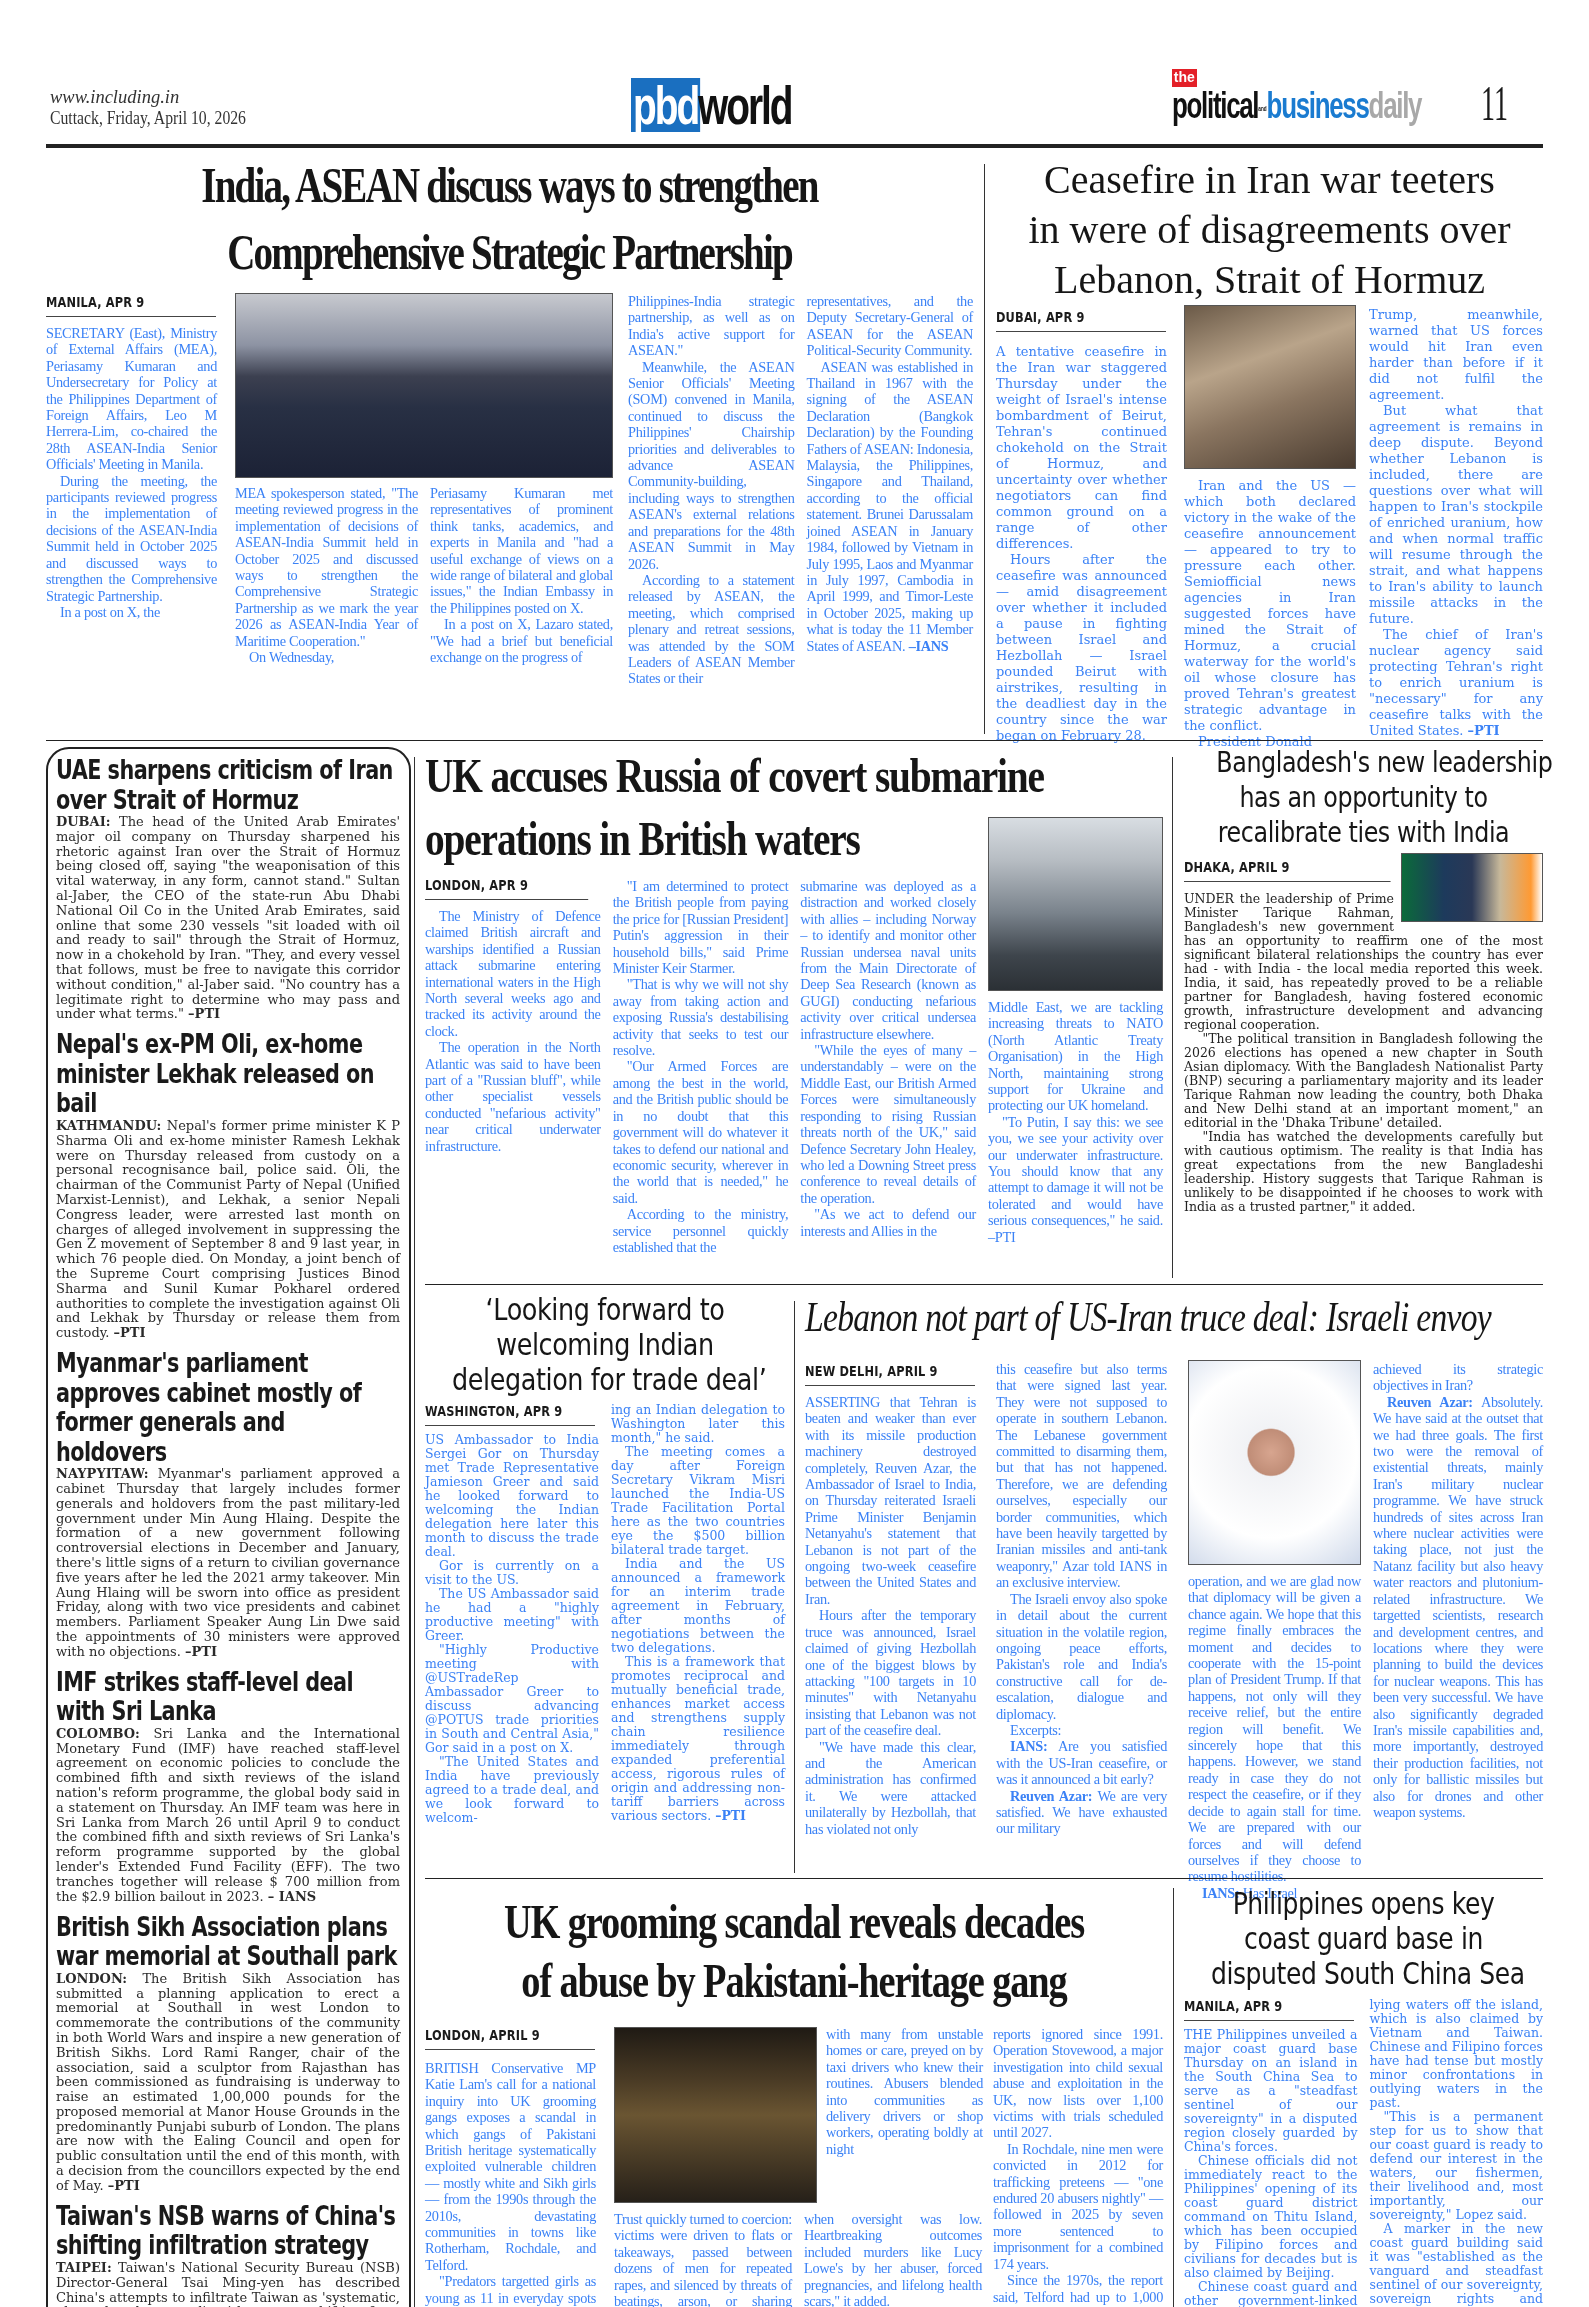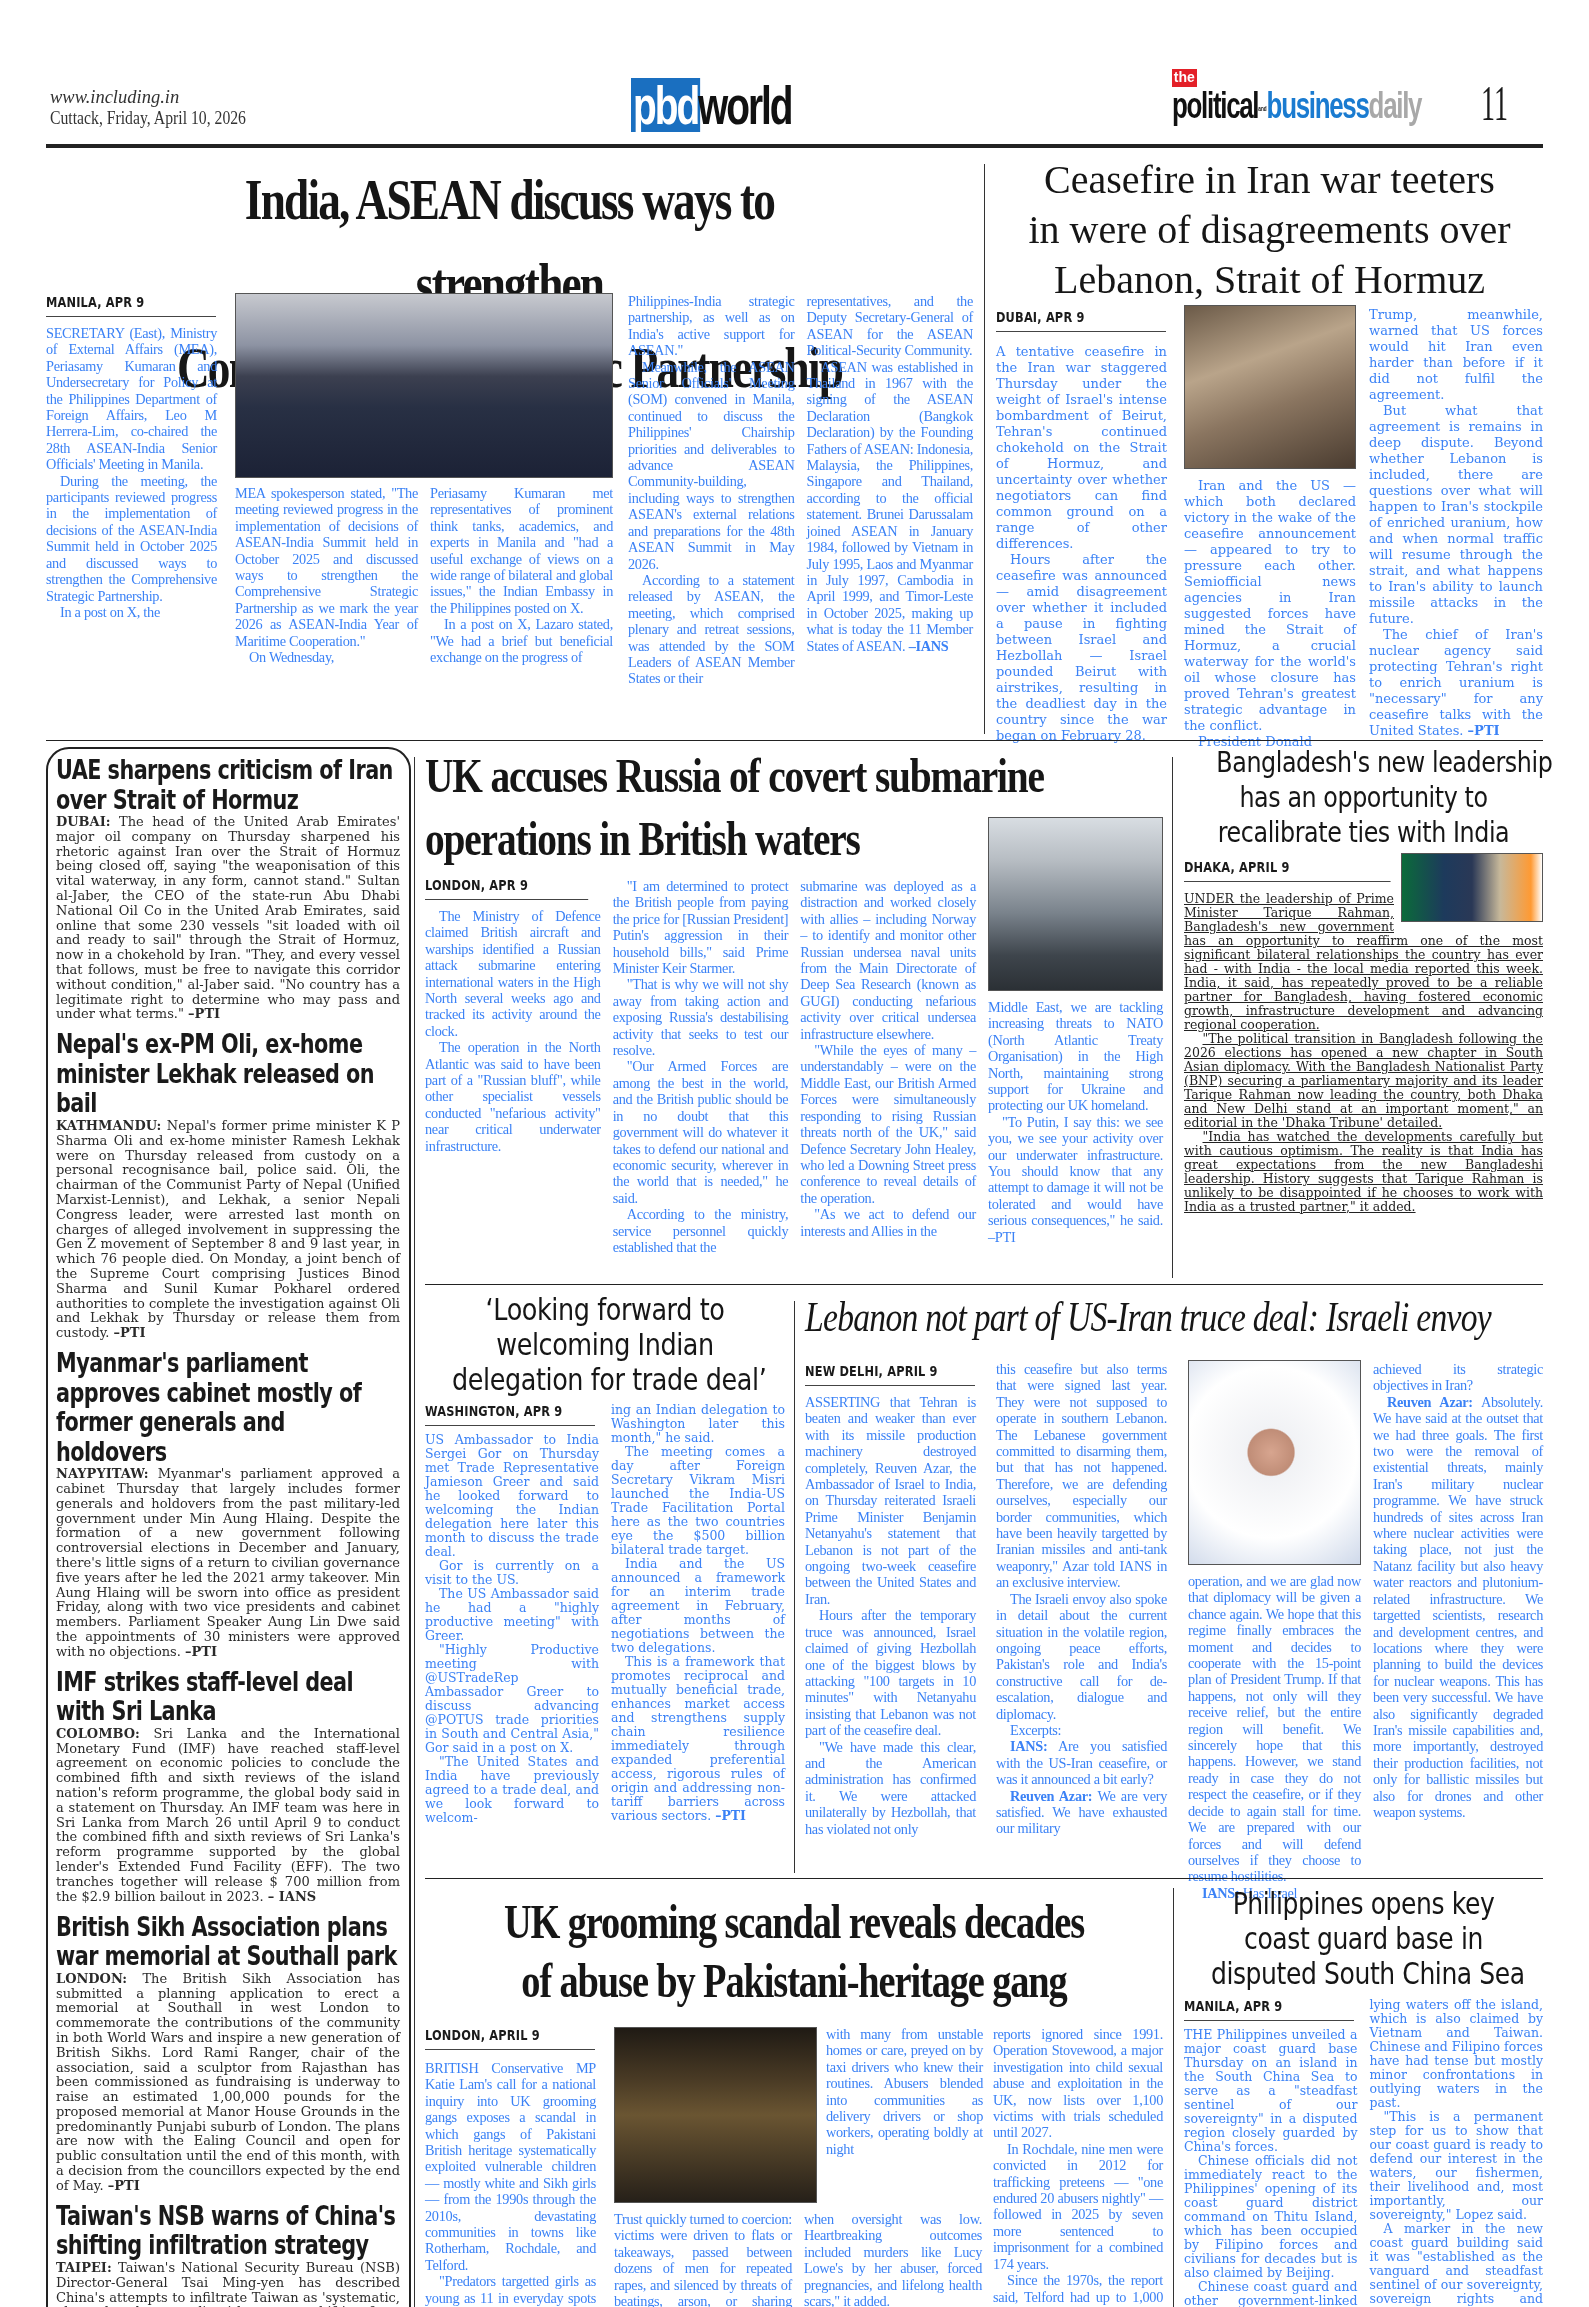--- a/index.html
+++ b/index.html
@@ -69,21 +69,21 @@
     <span class="brand-the">the</span>
     <div class="brand-line">
       <span class="brand-political">political</span><span class="brand-and">and</span><span class="brand-business">business</span><span class="brand-daily">daily</span>
     </div>
   </div>
   <div class="abs page-num" style="left:1481px;top:78px;">11</div>
 </div>
 <div class="rule" style="left:46px;top:144px;width:1497px;height:3.7px;"></div>
 
 <div class="abs" style="left:46px;top:152px;width:927px;height:581px;">
-  <div class="abs hl-serif-cond" style="left:0;top:6px;width:927px;font-size:58px;line-height:84px;letter-spacing:-2.3px;">
+  <div class="abs hl-serif-cond" style="left:0;top:0;width:927px;font-size:50px;line-height:67px;letter-spacing:-2.3px;">
     <div style="transform:scaleX(0.78);">India, ASEAN discuss ways to strengthen</div>
     <div style="transform:scaleX(0.78);">Comprehensive Strategic Partnership</div>
   </div>
   <div class="abs" style="left:0;top:143px;width:171px;">
     <div class="dateline">MANILA, APR 9</div>
   </div>
   <div class="photo ph-meeting" style="left:189px;top:141px;width:378px;height:185px;"></div>
 
   <div class="cols narrow" style="left:0;top:173px;width:171px;grid-template-columns:1fr;">
     <div class="col condensed">
@@ -219,21 +219,21 @@
 <div class="abs" style="left:1184px;top:745px;width:359px;height:533px;">
   <div class="abs hl-sans-reg" style="left:0;top:0;width:359px;font-size:29px;line-height:35px;letter-spacing:-0.5px;">
     <div style="transform:scaleX(0.82);white-space:nowrap;">Bangladesh's new leadership</div>
     <div style="transform:scaleX(0.82);white-space:nowrap;">has an opportunity to</div>
     <div style="transform:scaleX(0.82);white-space:nowrap;">recalibrate ties with India</div>
   </div>
   <div class="photo ph-bd" style="left:217px;top:108px;width:142px;height:69px;"></div>
   <div class="abs" style="left:0;top:115px;width:208px;">
     <div class="dateline">DHAKA, APRIL 9</div>
   </div>
-  <div class="abs wide-text" style="left:0;top:147px;width:359px;font-size:12.5px;line-height:14px;text-align:justify;color:#222;text-decoration:underline;">
+  <div class="abs wide-text" style="left:0;top:147px;width:359px;font-size:12.5px;line-height:14px;text-align:justify;color:#222;">
     <div style="text-indent:0;"><span style="float:right;width:149px;height:33px;"></span><span>UNDER the leadership of Prime Minister Tarique Rahman, Bangladesh's new government has an opportunity to reaffirm one of the most significant bilateral relationships the country has ever had - with India - the local media reported this week.  India, it said, has repeatedly proved to be a reliable partner for Bangladesh, having fostered economic growth, infrastructure development and advancing regional cooperation.</span></div>
     <div style="text-indent:18.5px;">"The political transition in Bangladesh following the 2026 elections has opened a new chapter in South Asian diplomacy. With the Bangladesh Nationalist Party (BNP) securing a parliamentary majority and its leader Tarique Rahman now leading the country, both Dhaka and New Delhi stand at an important moment," an editorial in the 'Dhaka Tribune' detailed.</div>
     <div style="text-indent:18.5px;">"India has watched the developments carefully but with cautious optimism. The reality is that India has great expectations from the new Bangladeshi leadership. History suggests that Tarique Rahman is unlikely to be disappointed if he chooses to work with India as a trusted partner," it added.</div>
   </div>
 </div>
 
 <div class="rule" style="left:425px;top:1284px;width:1118px;height:1.4px;"></div>
 
 <div class="abs" style="left:425px;top:1292px;width:360px;height:581px;">
   <div class="abs hl-sans-reg" style="left:0;top:0;width:360px;font-size:30px;line-height:35px;letter-spacing:-0.5px;">

